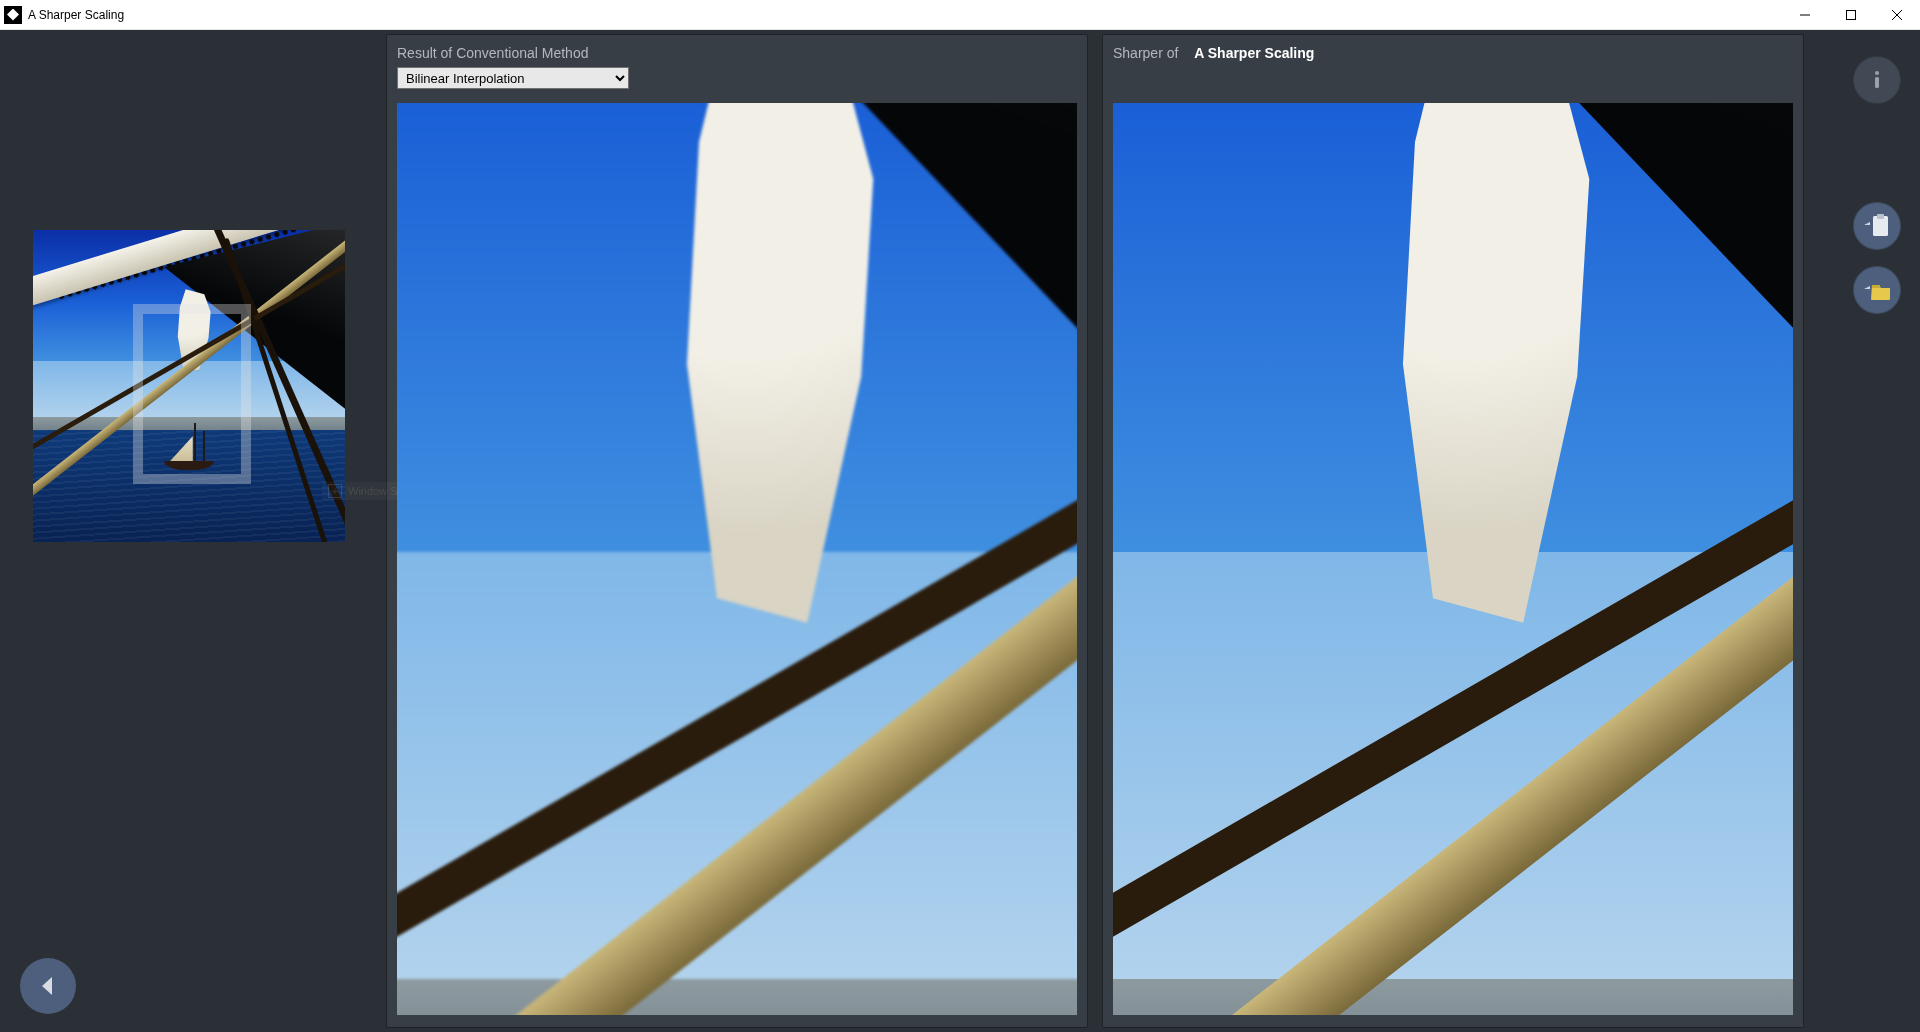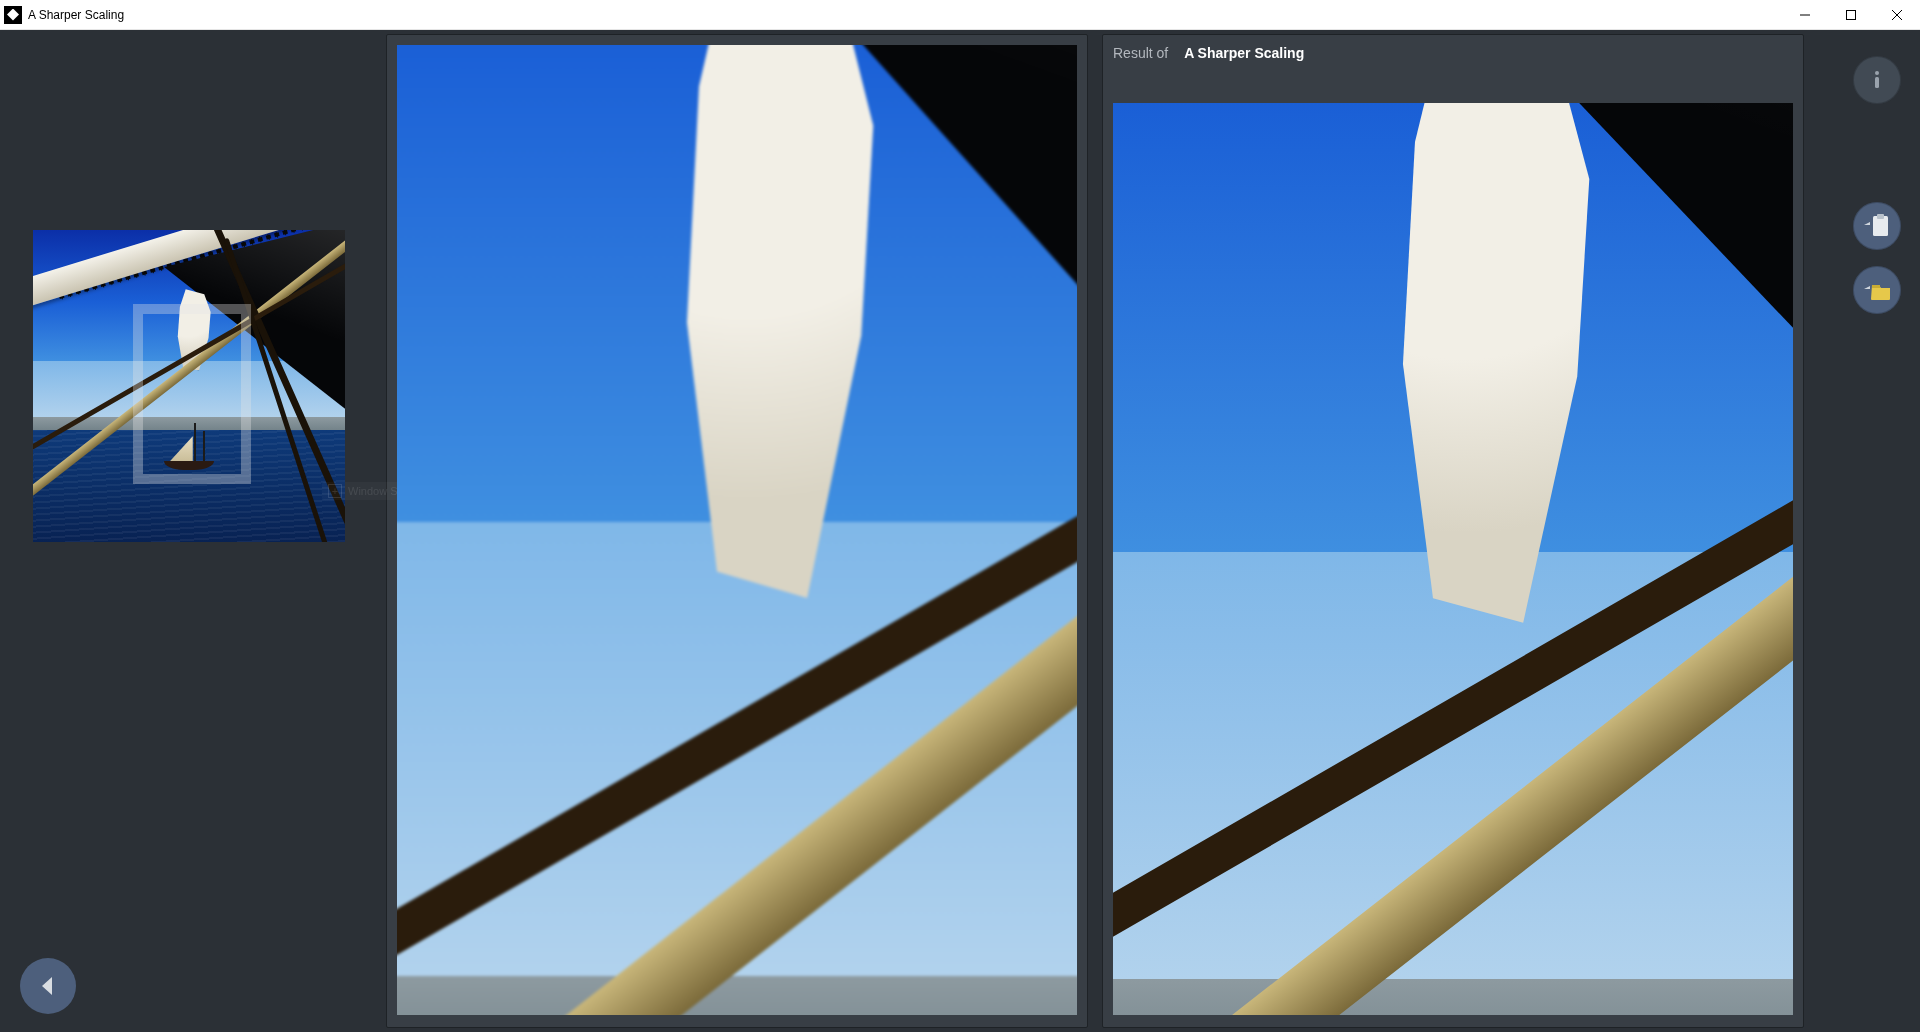--- a/index.html
+++ b/index.html
@@ -292,20 +292,28 @@
   </div>
 
   <div class="snip-ghost">
     <span class="plus">+</span>
     <span>Window Snip</span>
   </div>
 
   <div class="panels">
 
     <div class="panel">
+      <div class="panel-head">
+        <div class="row1">
+          <span>Result of Conventional Method</span>
+        </div>
+        <select class="method-select">
+          <option>Bilinear Interpolation</option>
+        </select>
+      </div>
       <div class="panel-image">
         <div class="zoom blur">
           <div class="scene">
             <div class="sky-top"></div>
               <div class="sky-low"></div>
               <div class="land"></div>
 
             <div class="spar"></div>
             <div class="bow"></div>
               <div class="bow-shine"></div>
@@ -316,21 +324,21 @@
               <div class="rope d"></div>
             <div class="ship"></div>
           </div>
         </div>
       </div>
     </div>
 
     <div class="panel">
       <div class="panel-head">
         <div class="row1">
-          <span>Result of</span>
+          <span>Sharper of</span>
           <span>&nbsp;</span>
           <span class="bold">A Sharper Scaling</span>
         </div>
       </div>
       <div class="panel-image">
         <div class="zoom">
           <div class="scene">
             <div class="sky-top"></div>
               <div class="sky-low"></div>
               <div class="land"></div>

